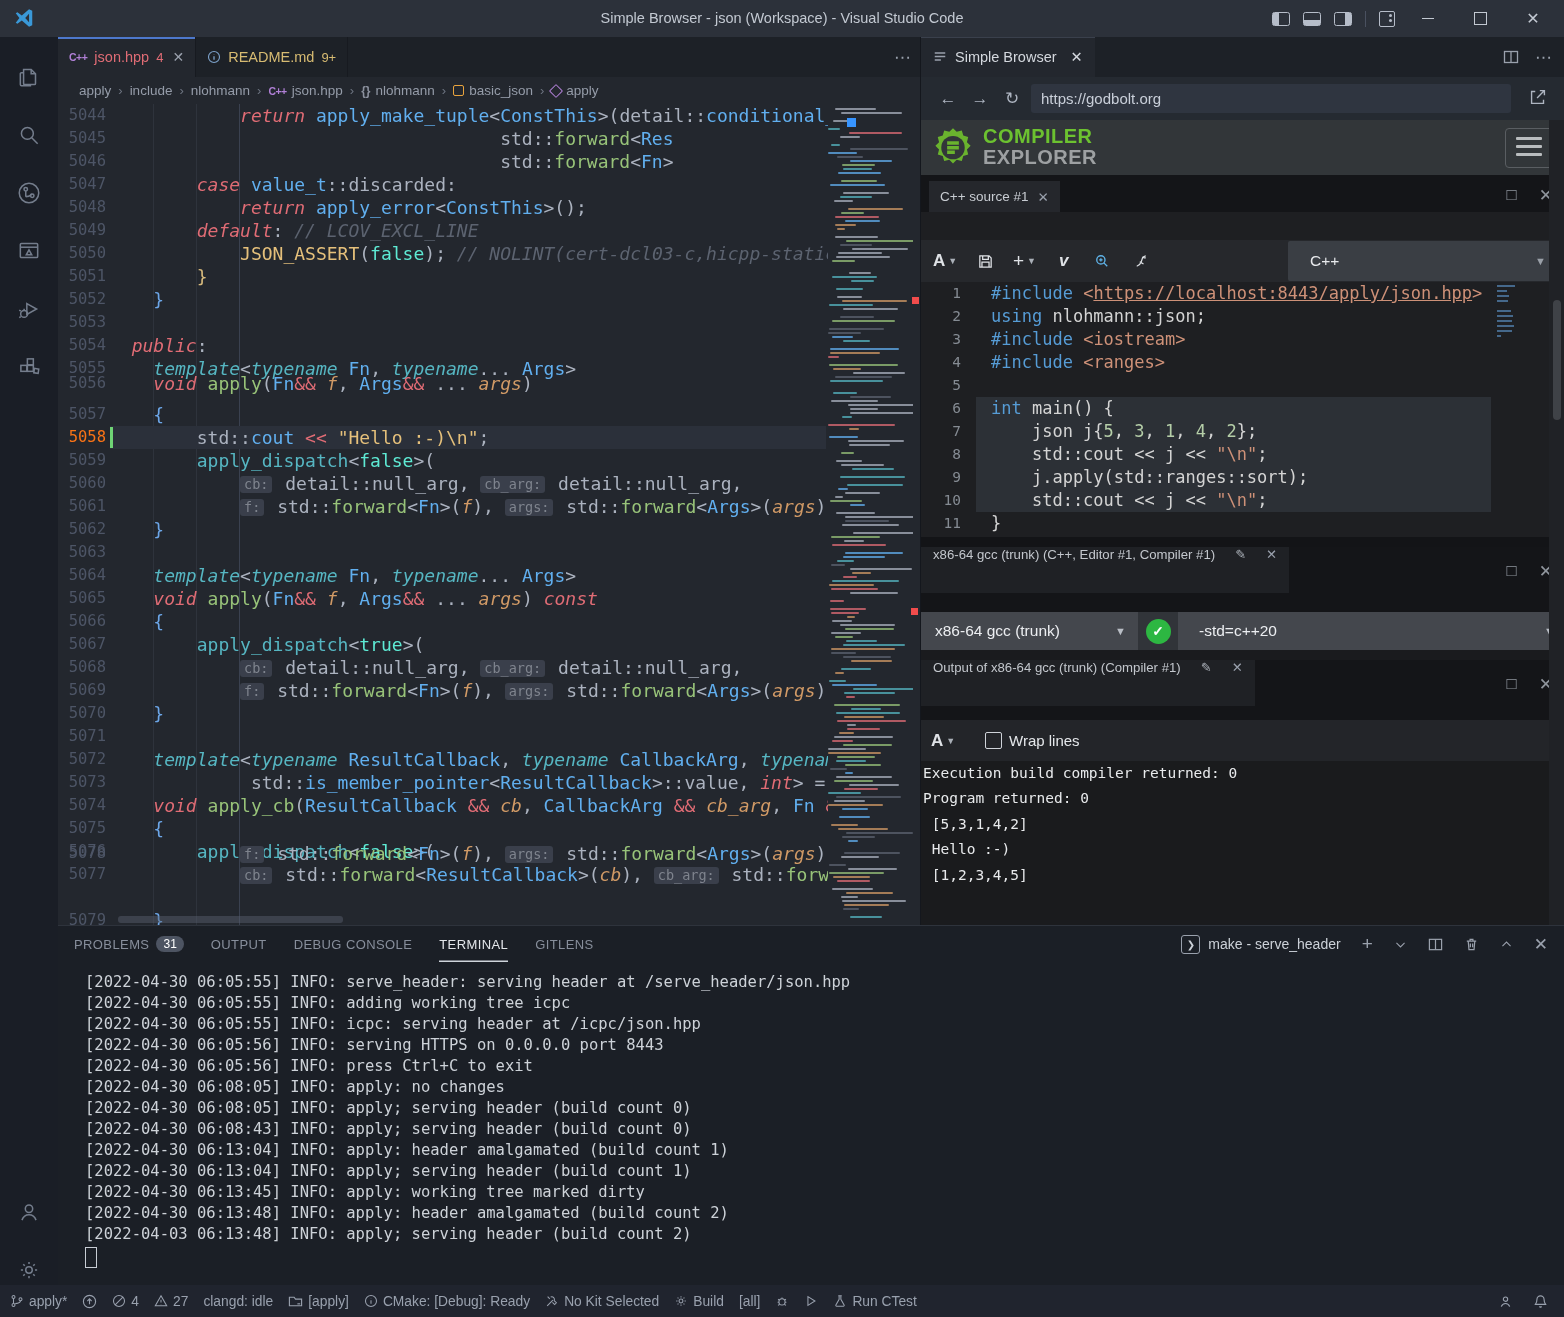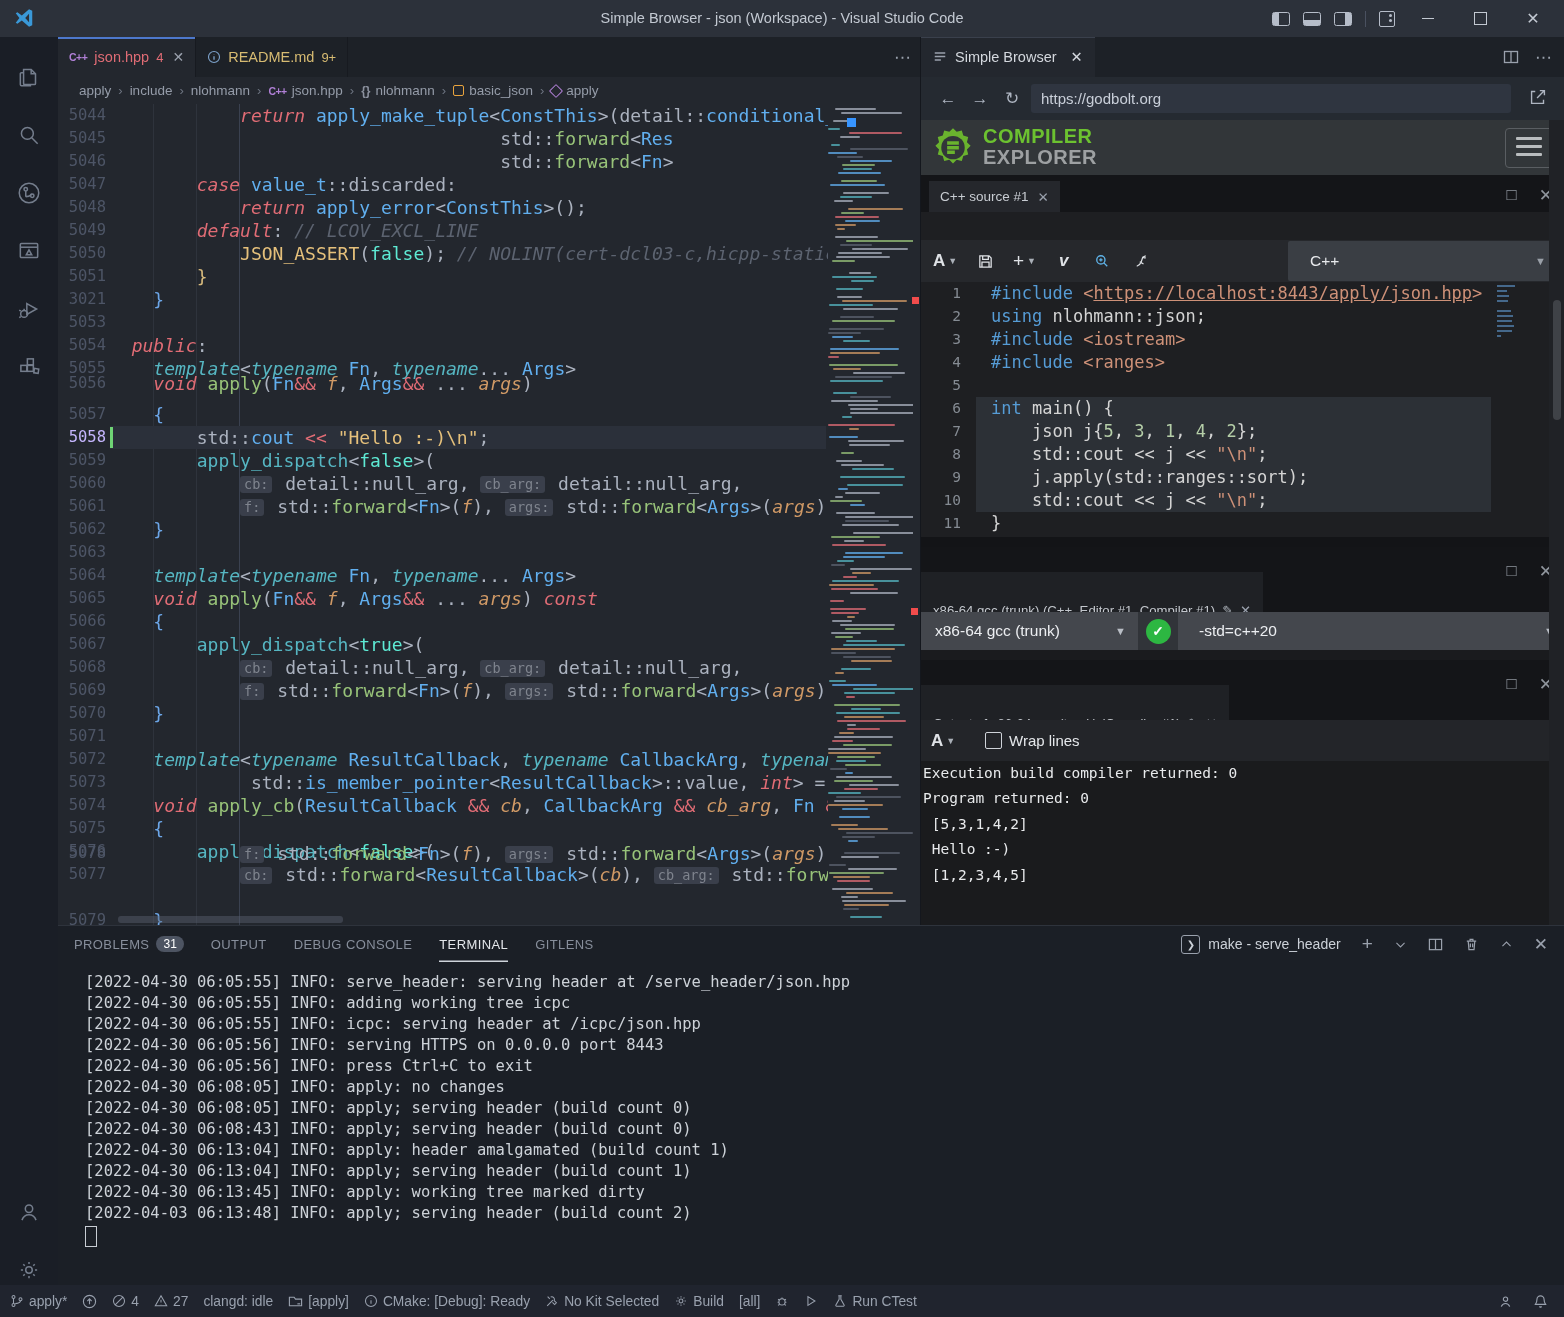--- a/index.html
+++ b/index.html
@@ -51,21 +51,21 @@
   .breadcrumb{position:absolute;left:0;top:40px;right:0;height:27px;background:#23272e;display:flex;
               align-items:center;padding-left:21px;font-size:13.5px;color:#959ca9;gap:7px;white-space:nowrap;}
   .bc-sep{color:#6d7481;font-size:13px;}
   .bc-item{display:flex;align-items:center;gap:5px;}
 
   .codearea{position:absolute;left:0;top:67px;right:0;bottom:0;overflow:hidden;background:#23272e;}
   .iguide{position:absolute;top:0;bottom:0;width:1px;background:#2e333c;}
   .crow{position:absolute;left:0;right:0;height:23px;}
   .crow .gut{position:absolute;left:0;top:0;width:48px;text-align:right;color:#4d5566;
              font-family:"DejaVu Sans Mono","Liberation Mono",monospace;font-size:15.5px;line-height:23px;}
-  .crow.cur .gut{color:#c4b5fd;}
+  .crow.cur .gut{color:#f97316;}
   .curbg{position:absolute;left:52px;right:94px;top:0;height:23px;background:#2b303a;}
   .caret{position:absolute;left:52px;top:1px;width:2.5px;height:21px;background:#6fd475;}
   .crow .txt{position:absolute;left:52px;right:92px;top:0;white-space:pre;overflow:hidden;
              font-family:"DejaVu Sans Mono","Liberation Mono",monospace;font-size:18px;line-height:23px;color:#abb2bf;}
   .tk-kw{color:#e06c75;font-style:italic;}
   .tk-kw2{color:#56b6c2;font-style:italic;}
   .tk-typ{color:#61afef;}
   .tk-fnb{color:#61afef;}
   .tk-fng{color:#98c379;}
   .tk-fnt{color:#56b6c2;}
@@ -124,22 +124,22 @@
               font-family:"DejaVu Sans Mono","Liberation Mono",monospace;}
   .cerow .txt{position:absolute;left:70px;right:70px;white-space:pre;overflow:hidden;
               font-family:"DejaVu Sans Mono","Liberation Mono",monospace;font-size:17px;line-height:23px;color:#d4d4d4;}
   .mk-kw{color:#569cd6;} .mk-inc{color:#ce9178;} .mk-num{color:#b5cea8;} .mk-str{color:#ce9178;} .mk-pln{color:#d4d4d4;}
   .mk-lnk{color:#ce9178;text-decoration:underline;}
   .ceminimap{position:absolute;left:576px;top:3px;width:36px;height:110px;}
   .ceminimap i{position:absolute;height:2px;background:#4f7aa6;opacity:0.8;}
 
   .gapstrip{position:absolute;left:0;right:0;background:#131417;}
   .compheader{position:absolute;left:0;top:427px;right:0;height:65px;background:#141518;}
-  .comptab{position:absolute;left:0;top:0;height:46px;display:flex;align-items:flex-end;gap:7px;padding:0 12px;
-           background:#1f2125;color:#c3c7cd;font-size:13.2px;margin-top:25px;}
+  .comptab{position:absolute;left:0;top:0;height:46px;display:flex;align-items:flex-start;gap:20px;padding:0 12px;
+           background:#1f2125;color:#c3c7cd;font-size:13.2px;}
   .editpen{color:#aab0b8;font-size:13px;}
   .comprow{position:absolute;left:0;top:492px;right:0;height:38px;background:#44474d;}
   .compsel{position:absolute;left:14px;top:0;line-height:38px;font-size:15.5px;color:#eceef1;}
   .compselcar{position:absolute;left:194px;top:0;line-height:38px;font-size:11px;color:#b9bec6;}
   .checksq{position:absolute;left:217px;top:0;width:40px;height:38px;background:#313439;display:flex;align-items:center;justify-content:center;}
   .greenck{width:25px;height:25px;border-radius:50%;background:#2db742;display:flex;align-items:center;justify-content:center;
            color:#fff;font-size:14px;font-weight:bold;}
   .compopts{position:absolute;left:278px;top:0;line-height:38px;font-size:15.5px;color:#eceef1;}
   .comprowcar{position:absolute;right:10px;top:0;line-height:38px;font-size:11px;color:#b9bec6;}
 
@@ -360,21 +360,21 @@
     <span class="gut">5050</span>
     <span class="txt"><span class="tk-pln">            </span><span class="tk-mac">JSON_ASSERT</span><span class="tk-pln">(</span><span class="tk-num">false</span><span class="tk-pln">); </span><span class="tk-cmt">// NOLINT(cert-dcl03-c,hicpp-static-assert,misc-static-assert)</span></span>
   </div>
           <div class="crow" style="top:161px">
 
     <span class="gut">5051</span>
     <span class="txt"><span class="tk-pln">        </span><span class="tk-br1">}</span></span>
   </div>
           <div class="crow" style="top:184px">
 
-    <span class="gut">3021</span>
+    <span class="gut">5052</span>
     <span class="txt"><span class="tk-pln">    </span><span class="tk-br2">}</span></span>
   </div>
           <div class="crow" style="top:207px">
 
     <span class="gut">5053</span>
     <span class="txt"></span>
   </div>
           <div class="crow" style="top:230px">
 
     <span class="gut">5054</span>
@@ -954,20 +954,21 @@
         <div class="tline">[2022-04-30 06:05:55] INFO: adding working tree icpc</div>
         <div class="tline">[2022-04-30 06:05:55] INFO: icpc: serving header at /icpc/json.hpp</div>
         <div class="tline">[2022-04-30 06:05:56] INFO: serving HTTPS on 0.0.0.0 port 8443</div>
         <div class="tline">[2022-04-30 06:05:56] INFO: press Ctrl+C to exit</div>
         <div class="tline">[2022-04-30 06:08:05] INFO: apply: no changes</div>
         <div class="tline">[2022-04-30 06:08:05] INFO: apply; serving header (build count 0)</div>
         <div class="tline">[2022-04-30 06:08:43] INFO: apply; serving header (build count 0)</div>
         <div class="tline">[2022-04-30 06:13:04] INFO: apply: header amalgamated (build count 1)</div>
         <div class="tline">[2022-04-30 06:13:04] INFO: apply; serving header (build count 1)</div>
         <div class="tline">[2022-04-30 06:13:45] INFO: apply: working tree marked dirty</div>
+        <div class="tline">[2022-04-30 06:13:48] INFO: apply: header amalgamated (build count 2)</div>
         <div class="tline">[2022-04-03 06:13:48] INFO: apply; serving header (build count 2)</div>
         <div class="tcursor"></div>
       </div>
   </div>
 
   <div class="statusbar">
     <div class="sleft" id="sbleft">
         <span class="sitem">
      <svg width="14" height="14" viewBox="0 0 16 16">
             <circle cx="4" cy="3.5" r="1.7"></circle>

